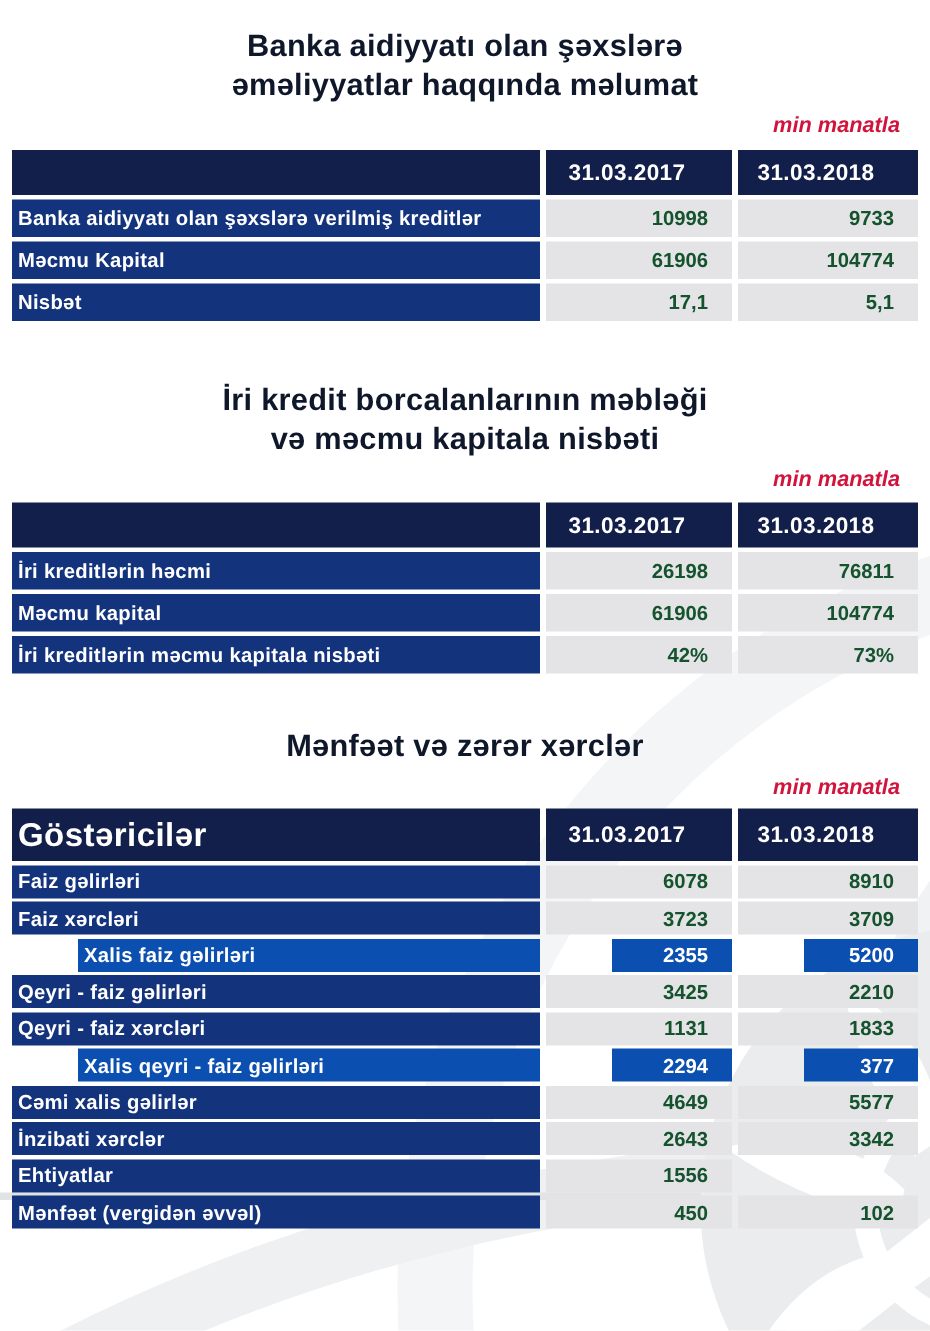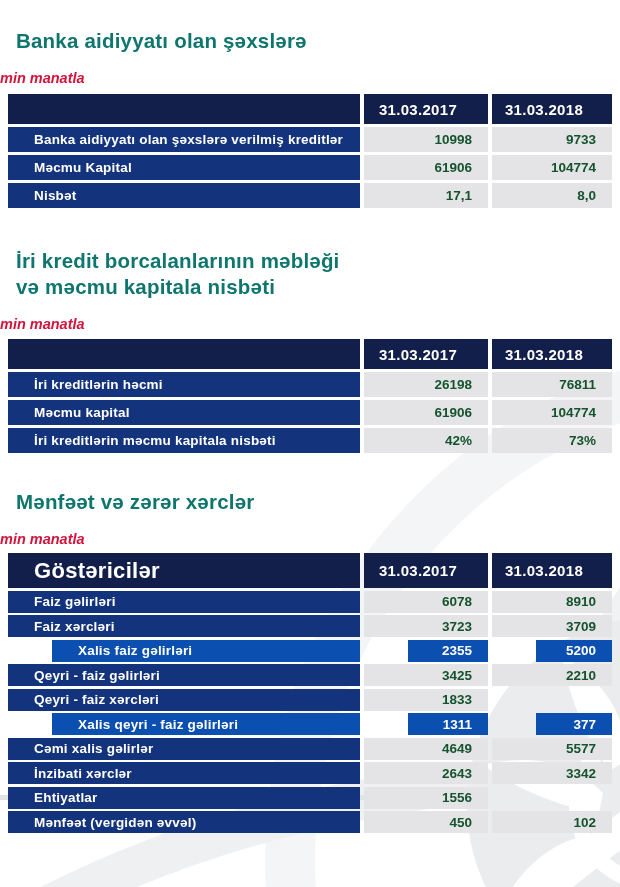--- a/index.html
+++ b/index.html
@@ -15,48 +15,48 @@
     z-index: 0; pointer-events: none;
   }
   .content { position: relative; z-index: 1; }
 
   .sec { position: relative; }
   .sec1 { padding-top: 12px; }
   .sec2 { margin-top: 40px; }
   .sec3 { margin-top: 36px; }
 
   .title {
-    margin: 16px; 
-    color: #0f766e; font-size: 20.5px; font-weight: bold;
+    margin: 6px; text-align: center;
+    color: #0f172a; font-size: 20.5px; font-weight: bold;
     line-height: 26px; letter-spacing: 0.2px;
   }
   .title .tl { display: block; }
   .title .tl:empty { display: none; }
 
   .unit {
-    text-align: left; margin: 2px 20px 0 0; height: 18px;
+    text-align: right; margin: 2px 20px 0 0; height: 18px;
     color: #d2143c; font-size: 14.5px; font-style: italic; font-weight: bold;
   }
 
   .tbl { margin: 6px 8px 0 8px; display: flex; flex-direction: column; gap: 3px; }
   .sec2 .tbl { margin-top: 5px; }
   .sec3 .tbl { margin-top: 4px; gap: 2.5px; }
 
   .trow {
     display: grid; grid-template-columns: 352px 124px 120px;
     column-gap: 4px; height: 25px;
   }
   .sec3 .trow { height: 22px; }
   .trow.hrow { height: 30px; }
   .sec3 .trow.hrow { height: 35px; }
 
   .c { display: flex; align-items: center; overflow: hidden; }
   .lab {
     background: #13337d; color: #ffffff;
-    padding-left: 26px; font-size: 13.5px; font-weight: bold;
+    padding-left: 4px; font-size: 13.5px; font-weight: bold;
     letter-spacing: 0.2px; white-space: nowrap;
   }
   .val {
     background: #e4e4e6; color: #14532d;
     justify-content: flex-end; padding-right: 16px;
     font-size: 13.5px; font-weight: bold;
   }
   .hrow .c { background: #131f4b; color: #ffffff; }
   .hrow .lab { font-size: 22px; letter-spacing: 0.3px; }
   .hrow .val { justify-content: center; padding-right: 16px; font-size: 15px; letter-spacing: 0.3px; }
@@ -89,20 +89,21 @@
     <path d="M -6 -30 Q 28 -14 20 26 Q -2 10 -6 -30 Z" fill="#ffffff"></path>
     <rect x="-260" y="-16" width="520" height="30" fill="#ffffff" transform="rotate(-38)"></rect>
   </g>
 </svg>
 
 <div class="content">
 
   <section class="sec sec1">
     <h1 class="title">
       <span class="tl">Banka aidiyyatı olan şəxslərə</span>
+      <span class="tl">əməliyyatlar haqqında məlumat</span>
     </h1>
     <div class="unit">min manatla</div>
     <div class="tbl">
       <div class="trow hrow">
         <div class="c lab"></div>
         <div class="c val">31.03.2017</div>
         <div class="c val">31.03.2018</div>
       </div>
       <div class="trow">
         <div class="c lab">Banka aidiyyatı olan şəxslərə verilmiş kreditlər</div>
@@ -110,21 +111,21 @@
         <div class="c val">9733</div>
       </div>
       <div class="trow">
         <div class="c lab">Məcmu Kapital</div>
         <div class="c val">61906</div>
         <div class="c val">104774</div>
       </div>
       <div class="trow">
         <div class="c lab">Nisbət</div>
         <div class="c val">17,1</div>
-        <div class="c val">8,0</div>
+        <div class="c val">5,1</div>
       </div>
     </div>
   </section>
 
   <section class="sec sec2">
     <h1 class="title">
       <span class="tl">İri kredit borcalanlarının məbləği</span>
       <span class="tl">və məcmu kapitala nisbəti</span>
     </h1>
     <div class="unit">min manatla</div>
@@ -178,25 +179,26 @@
         <div class="c val">2355</div>
         <div class="c val">5200</div>
       </div>
       <div class="trow">
         <div class="c lab">Qeyri - faiz gəlirləri</div>
         <div class="c val">3425</div>
         <div class="c val">2210</div>
       </div>
       <div class="trow">
         <div class="c lab">Qeyri - faiz xərcləri</div>
+        <div class="c val">1131</div>
         <div class="c val">1833</div>
       </div>
       <div class="trow hl">
         <div class="c lab">Xalis qeyri - faiz gəlirləri</div>
-        <div class="c val">1311</div>
+        <div class="c val">2294</div>
         <div class="c val">377</div>
       </div>
       <div class="trow">
         <div class="c lab">Cəmi xalis gəlirlər</div>
         <div class="c val">4649</div>
         <div class="c val">5577</div>
       </div>
       <div class="trow">
         <div class="c lab">İnzibati xərclər</div>
         <div class="c val">2643</div>

